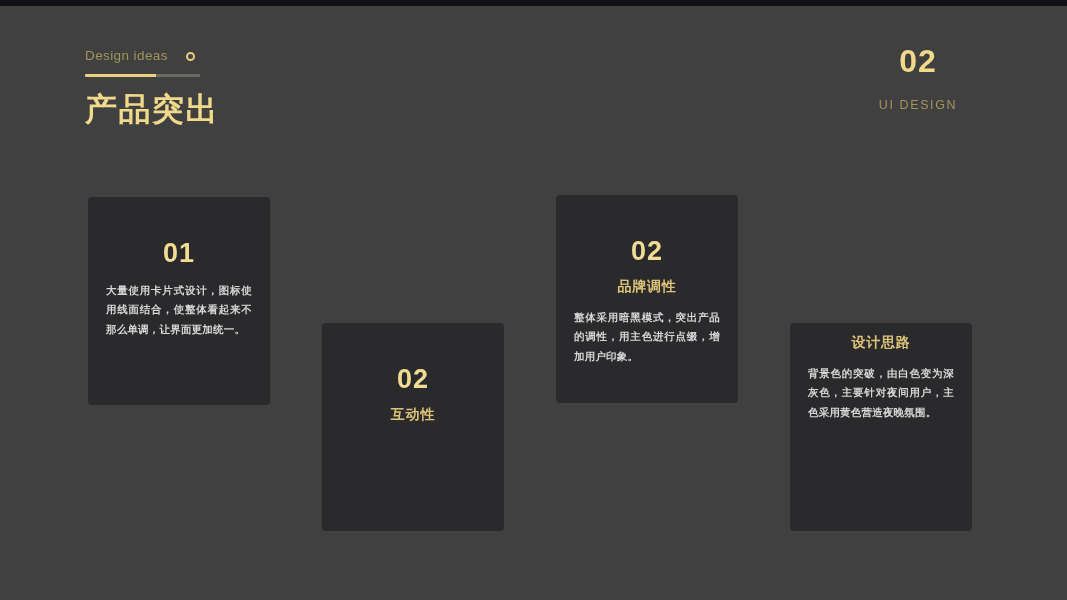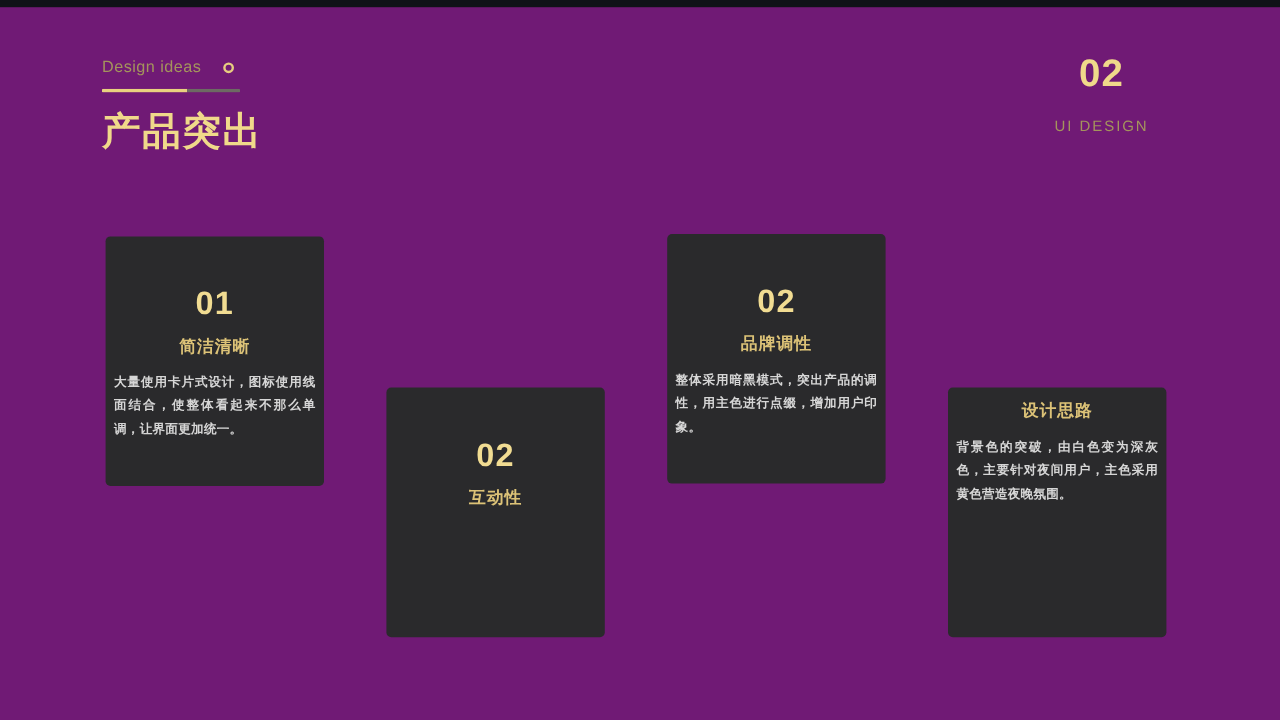--- a/index.html
+++ b/index.html
@@ -14,21 +14,21 @@
     background:#15171c;
     font-family:"Liberation Sans", sans-serif;
     position:relative;
   }
 
   #slide {
     position:absolute;
     inset:0;
     width:1067px;
     height:600px;
-    background:#701a75;
+    background:#404040;
   }
 
   
   .top-strip {
     position:absolute;
     top:0; left:0;
     width:1067px;
     height:6px;
     background:#101218;
   }
@@ -108,21 +108,21 @@
     color:#a4945c;
   }
 
   
   .card {
     position:absolute;
     width:182px;
     height:208px;
     background:#2a2a2c;
     border-radius:4px;
-    padding:0 7px;
+    padding:0 18px;
   }
 
   .card-num {
     text-align:center;
     font-size:27px;
     font-weight:bold;
     color:#f1dc92;
     letter-spacing:1px;
     margin-top:42px;
     line-height:1.1;
@@ -172,21 +172,20 @@
     <div class="main-title">产品突出</div>
   </div>
 
   <div class="header-right">
     <div class="big-number">02</div>
     <div class="sub-caption">UI DESIGN</div>
   </div>
 
   <div class="card card-01">
     <div class="card-num">01</div>
-    <div class="card-subtitle">简洁清晰</div>
     <div class="card-body">大量使用卡片式设计，图标使用线面结合，使整体看起来不那么单调，让界面更加统一。</div>
   </div>
 
   <div class="card card-02">
     <div class="card-num">02</div>
     <div class="card-subtitle">互动性</div>
   </div>
 
   <div class="card card-03">
     <div class="card-num">02</div>

